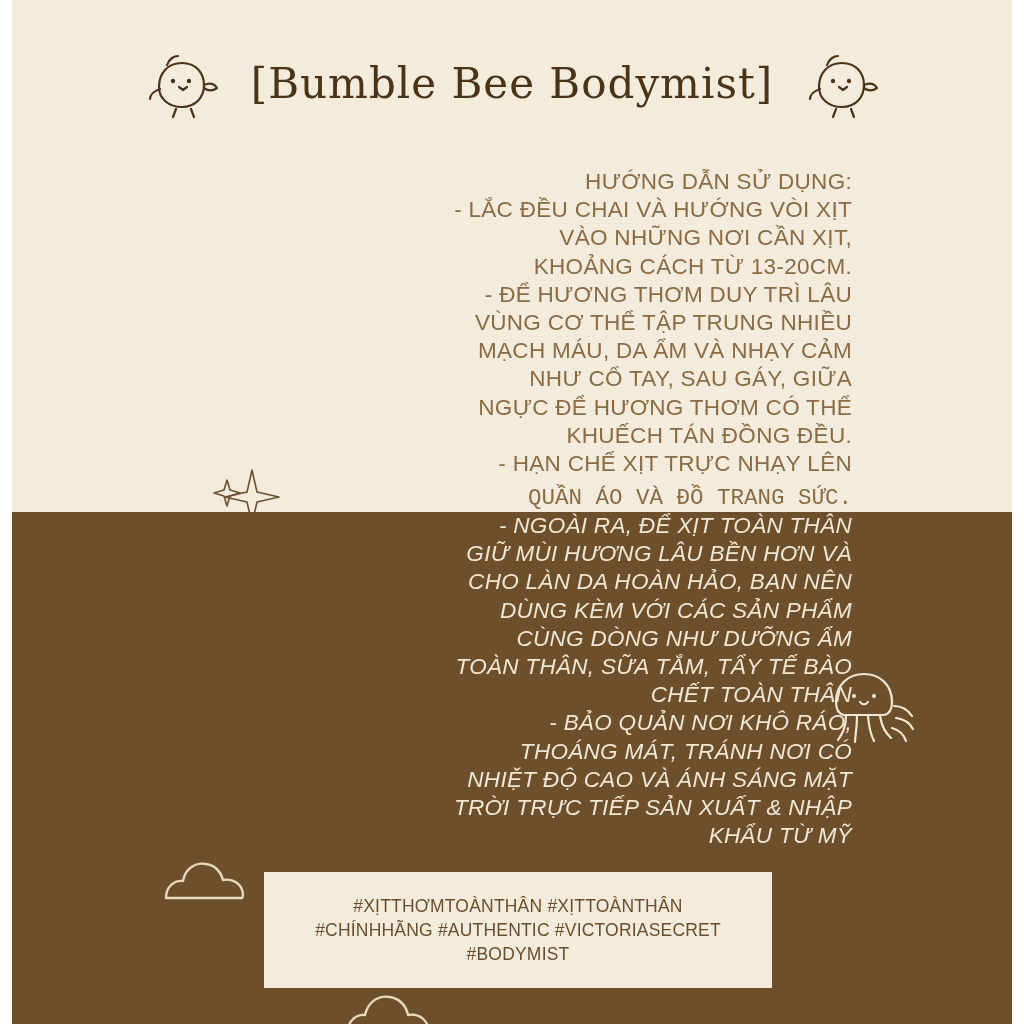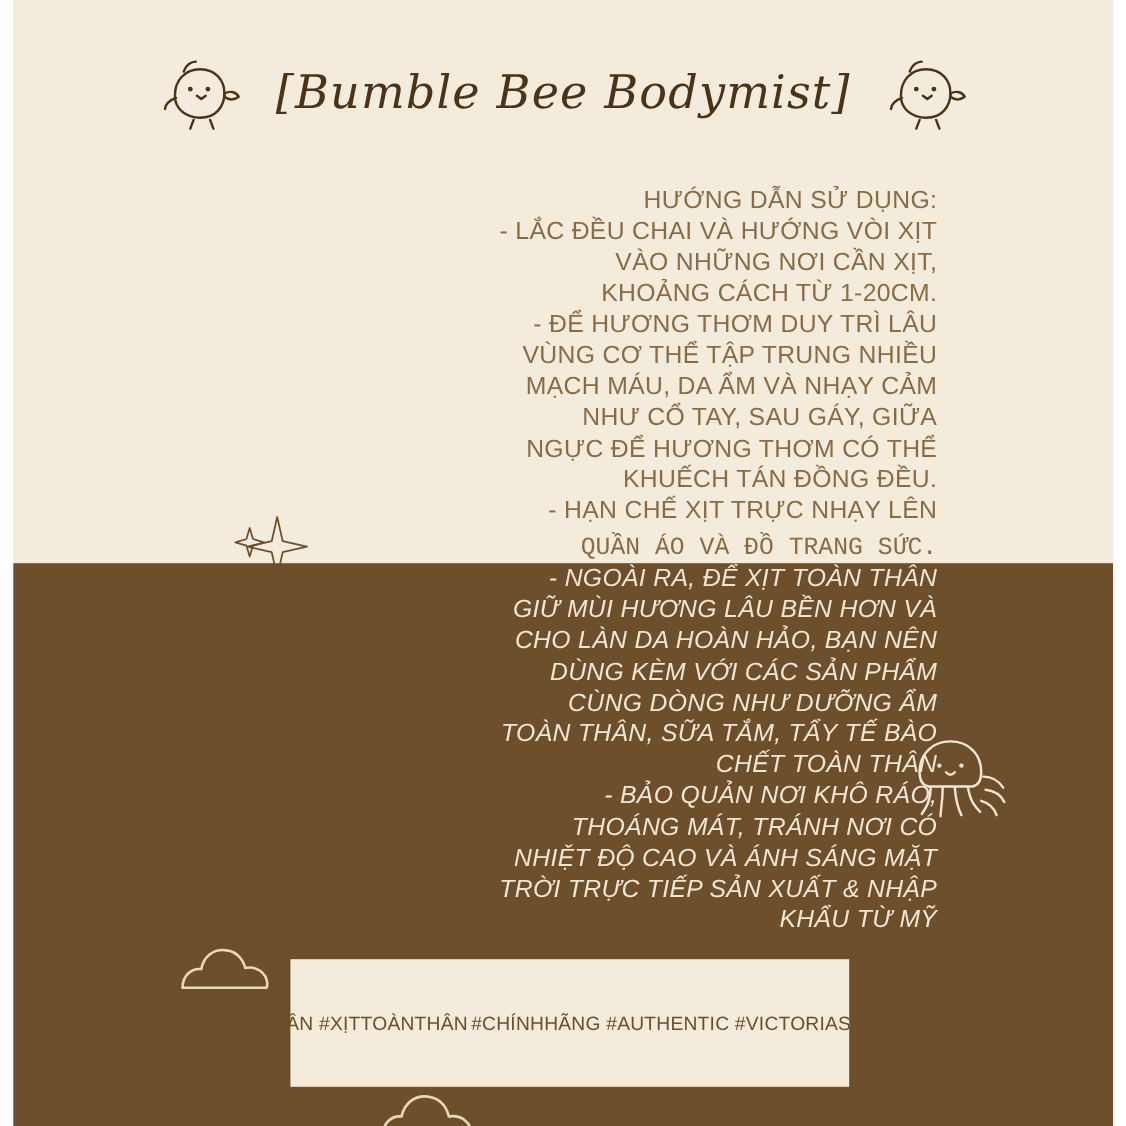--- a/index.html
+++ b/index.html
@@ -60,21 +60,20 @@
     top: 28px;
     width: 100%;
     height: 110px;
     display: flex;
     align-items: center;
     justify-content: center;
     gap: 26px;
   }
   .title {
     font-family: "DejaVu Serif", serif;
-    font-style: italic;
     font-size: 42px;
     letter-spacing: 1px;
     color: #4b3317;
     white-space: nowrap;
   }
   .chick {
     width: 86px;
     height: 76px;
     flex: 0 0 auto;
   }
@@ -118,20 +117,21 @@
 
   
   .hashtag-box {
     position: absolute;
     left: 252px;
     top: 872px;
     width: 508px;
     height: 116px;
     background: #f3ecdd;
     display: flex;
+    flex-direction: column;
     align-items: center;
     justify-content: center;
     gap: 3px;
     color: #6b4f2c;
     font-size: 17.5px;
     letter-spacing: 0.2px;
   }
   .hashtag-box .line { white-space: nowrap; }
 
   
@@ -176,21 +176,21 @@
           <path d="M37 64l-3 8M52 64l3 8"></path>
           <path d="M28 20c2-6 7-9 11-9"></path>
         </svg>
       </span>
     </div>
 
     <div class="body-text block-top">
       <div class="line">HƯỚNG DẪN SỬ DỤNG:</div>
       <div class="line">- LẮC ĐỀU CHAI VÀ HƯỚNG VÒI XỊT</div>
       <div class="line">VÀO NHỮNG NƠI CẦN XỊT,</div>
-      <div class="line">KHOẢNG CÁCH TỪ 1-20CM.</div>
+      <div class="line">KHOẢNG CÁCH TỪ 13-20CM.</div>
       <div class="line">- ĐỂ HƯƠNG THƠM DUY TRÌ LÂU</div>
       <div class="line">VÙNG CƠ THỂ TẬP TRUNG NHIỀU</div>
       <div class="line">MẠCH MÁU, DA ẨM VÀ NHẠY CẢM</div>
       <div class="line">NHƯ CỔ TAY, SAU GÁY, GIỮA</div>
       <div class="line">NGỰC ĐỂ HƯƠNG THƠM CÓ THỂ</div>
       <div class="line">KHUẾCH TÁN ĐỒNG ĐỀU.</div>
       <div class="line">- HẠN CHẾ XỊT TRỰC NHẠY LÊN</div>
     </div>
 
     <div class="block-bottom-lead">

